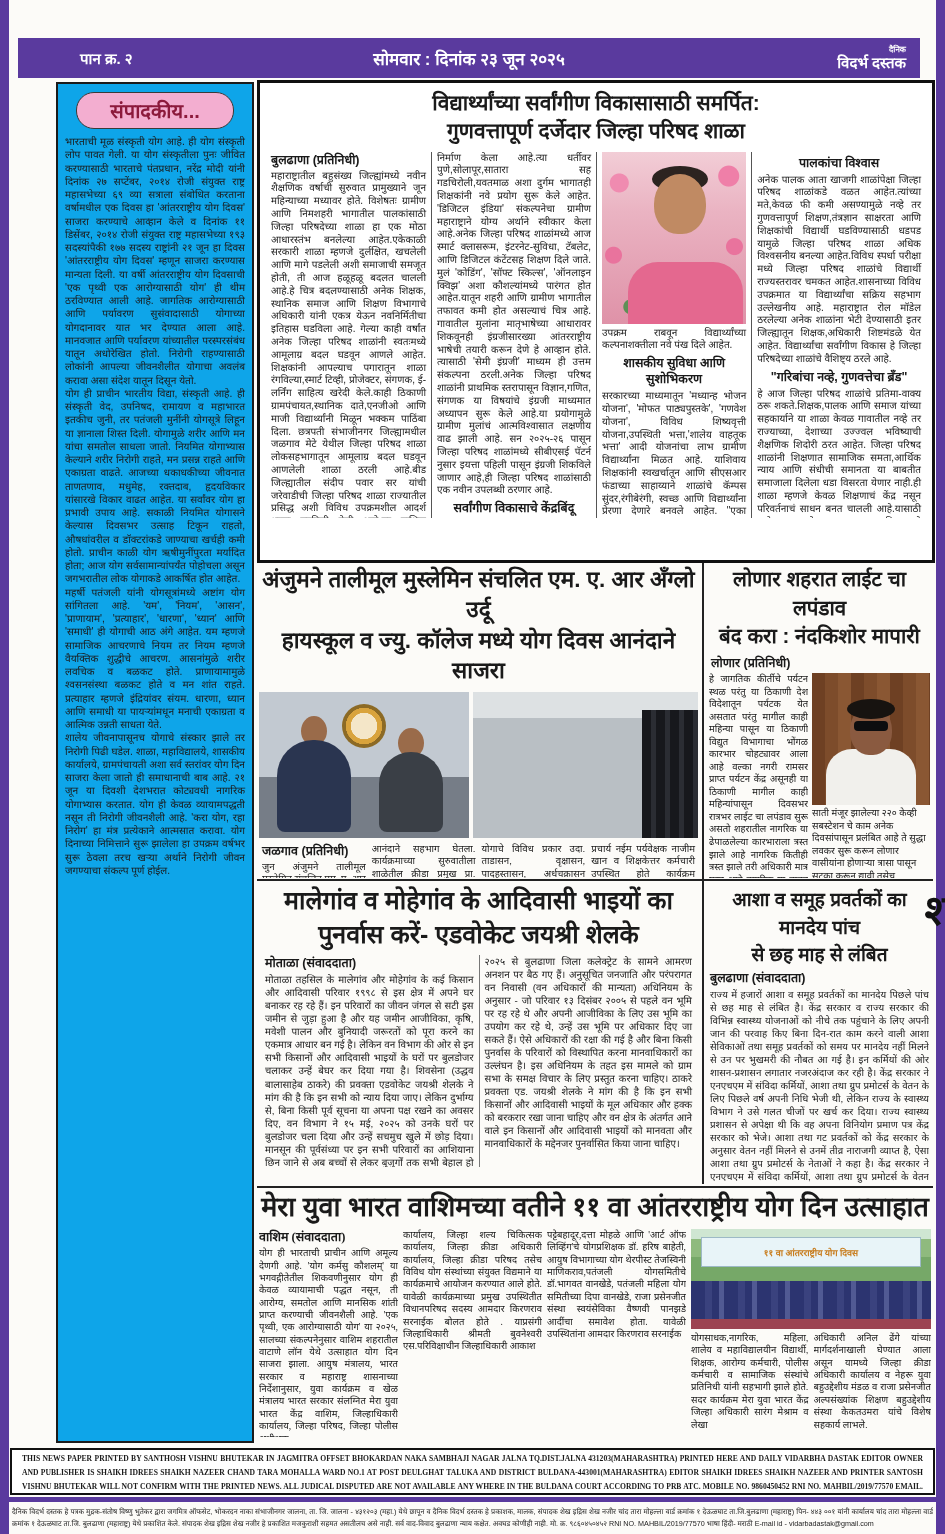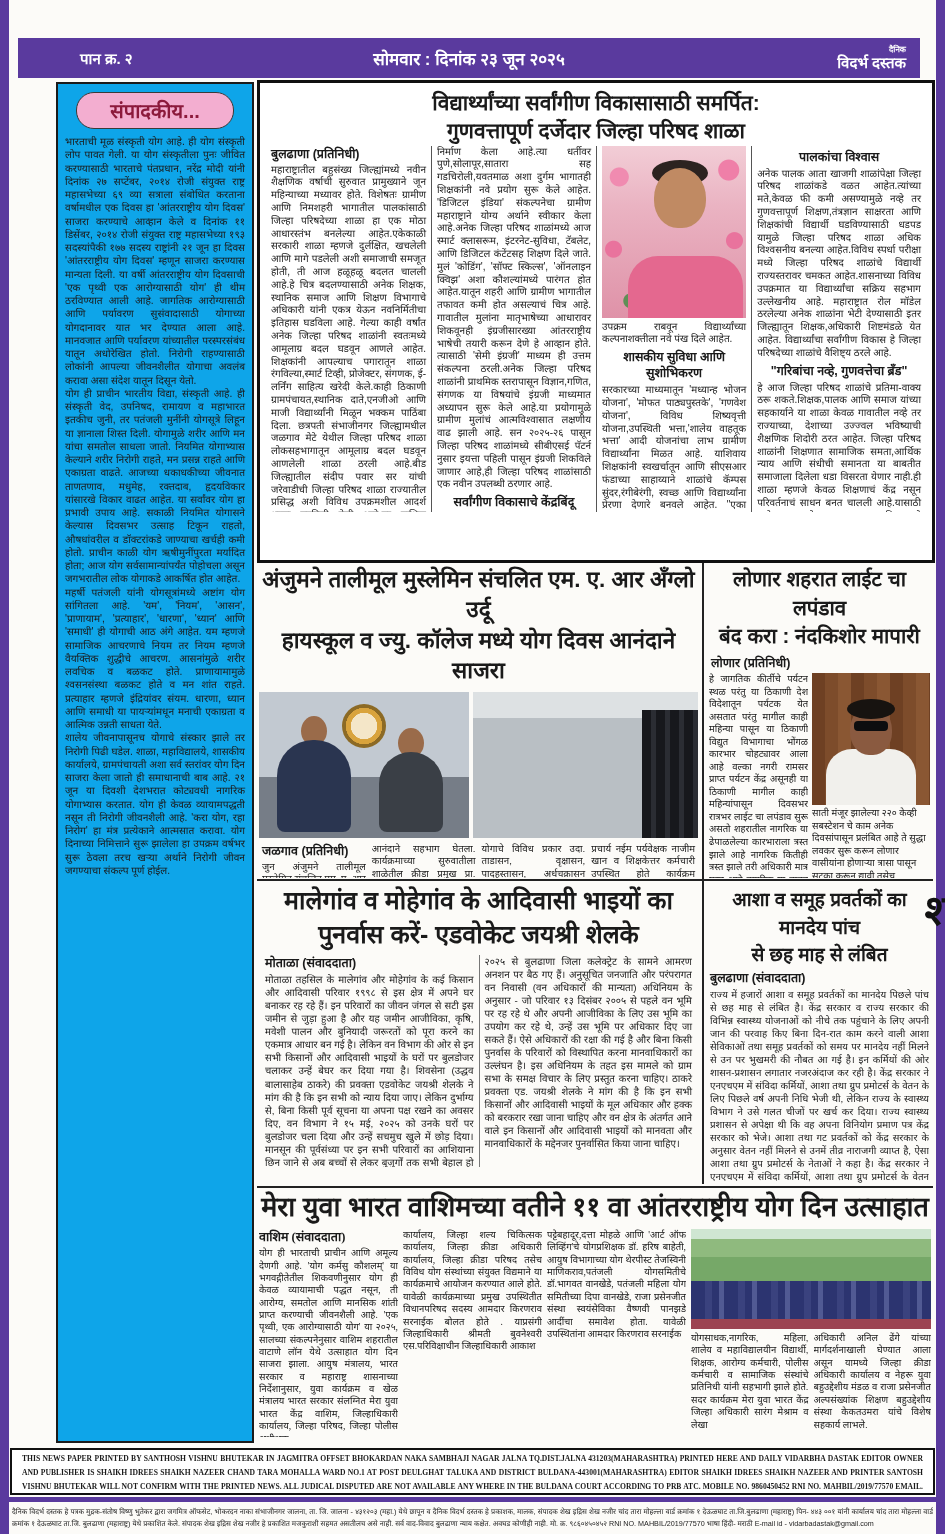--- a/index.html
+++ b/index.html
@@ -29,21 +29,21 @@
 
   
   .byline{font-weight:bold;font-size:12.5px;margin-bottom:2px;}
   .jt{text-align:justify;}
   .colhead{font-weight:bold;font-size:12.5px;text-align:center;margin:3px 0;}
 
   
   .lead{position:absolute;left:257px;top:80px;width:678px;height:483px;border:3px solid #101010;
         background:#fff;overflow:hidden;padding:4px 6px;}
   .lead h1{margin:2px 0 0;text-align:center;font-size:21px;line-height:1.35;font-weight:bold;}
-  .lead-cols{display:flex;margin-top:0;height:366px;overflow:hidden;}
+  .lead-cols{display:flex;margin-top:6px;height:366px;overflow:hidden;}
   .lcol{padding:0 5px;font-size:10px;line-height:1.28;overflow:hidden;}
   .lcol+.lcol{border-left:1px solid #555;}
   .lc1{width:168px;}.lc2{width:168px;}.lc3{width:158px;}.lc4{width:178px;}
   .ph{position:relative;overflow:hidden;}
   .ph-portrait{width:100%;height:172px;margin-bottom:3px;
      background:linear-gradient(180deg,#f2cdd6 0%,#eab3c2 35%,#df92a8 100%);}
   .ph-portrait .face{position:absolute;left:50%;top:22px;width:52px;height:60px;margin-left:-20px;
      border-radius:50% 50% 46% 46%;background:#c08a63;}
   .ph-portrait .hair{position:absolute;left:50%;top:14px;width:56px;height:26px;margin-left:-22px;
      border-radius:50%;background:#2c2320;}
@@ -266,20 +266,23 @@
     <h2>मेरा युवा भारत वाशिमच्या वतीने ११ वा आंतरराष्ट्रीय योग दिन उत्साहात</h2>
     <div class="yuva-cols">
       <div class="yvc jt">
         <div class="byline">वाशिम (संवाददाता)</div>
         <span>योग ही भारताची प्राचीन आणि अमूल्य देणगी आहे. 'योग कर्मसु कौशलम्' या भगवद्गीतेतील शिकवणीनुसार योग ही केवळ व्यायामाची पद्धत नसून, ती आरोग्य, समतोल आणि मानसिक शांती प्राप्त करण्याची जीवनशैली आहे. 'एक पृथ्वी, एक आरोग्यासाठी योग' या २०२५, सालच्या संकल्पनेनुसार वाशिम शहरातील वाटाणे लॉन येथे उत्साहात योग दिन साजरा झाला. आयुष मंत्रालय, भारत सरकार व महाराष्ट्र शासनाच्या निर्देशानुसार, युवा कार्यक्रम व खेळ मंत्रालय भारत सरकार संलग्नित मेरा युवा भारत केंद्र वाशिम, जिल्हाधिकारी कार्यालय, जिल्हा परिषद, जिल्हा पोलीस अधीक्षक</span>
       </div>
       <div class="yvc jt">कार्यालय, जिल्हा शल्य चिकित्सक कार्यालय, जिल्हा क्रीडा अधिकारी कार्यालय, जिल्हा क्रीडा परिषद तसेच विविध योग संस्थांच्या संयुक्त विद्यमाने या कार्यक्रमाचे आयोजन करण्यात आले होते. यावेळी कार्यक्रमाच्या प्रमुख उपस्थितीत विधानपरिषद सदस्य आमदार किरणराव सरनाईक बोलत होते . याप्रसंगी जिल्हाधिकारी श्रीमती बुवनेश्वरी एस.परिविक्षाधीन जिल्हाधिकारी आकाश</div>
       <div class="yvc jt">पट्टेबहादूर,दत्ता मोहळे आणि 'आर्ट ऑफ लिव्हिंग'चे योगप्रशिक्षक डॉ. हरिष बाहेती, आयुष विभागाच्या योग थेरपीस्ट तेजस्विनी माणिकराव,पतंजली योगसमितीचे डॉ.भागवत वानखेडे, पतंजली महिला योग समितीच्या दिपा वानखेडे, राजा प्रसेनजीत संस्था स्वयंसेविका वैष्णवी पानझडे आदींचा समावेश होता. यावेळी उपस्थितांना आमदार किरणराव सरनाईक</div>
       <div class="yuva-right">
         <div class="ph ph-group">
+          <div class="banner">
+            <span>११ वा आंतरराष्ट्रीय योग दिवस</span>
+          </div>
           <div class="row"></div>
           <div class="carpet"></div>
         </div>
         <div class="yuva-right-cols">
           <div class="yrc jt">योगसाधक,नागरिक, महिला, शालेय व महाविद्यालयीन विद्यार्थी, शिक्षक, आरोग्य कर्मचारी, पोलीस कर्मचारी व सामाजिक संस्थांचे प्रतिनिधी यांनी सहभागी झाले होते. सदर कार्यक्रम मेरा युवा भारत केंद्र जिल्हा अधिकारी सारंग मेश्राम व लेखा</div>
           <div class="yrc jt">अधिकारी अनिल ढेंगे यांच्या मार्गदर्शनाखाली घेण्यात आला असून यामध्ये जिल्हा क्रीडा अधिकारी कार्यालय व नेहरू युवा बहुउद्देशीय मंडळ व राजा प्रसेनजीत अल्पसंख्यांक शिक्षण बहुउद्देशीय संस्था केकतउमरा यांचे विशेष सहकार्य लाभले.</div>
         </div>
       </div>
     </div>
   </section>

